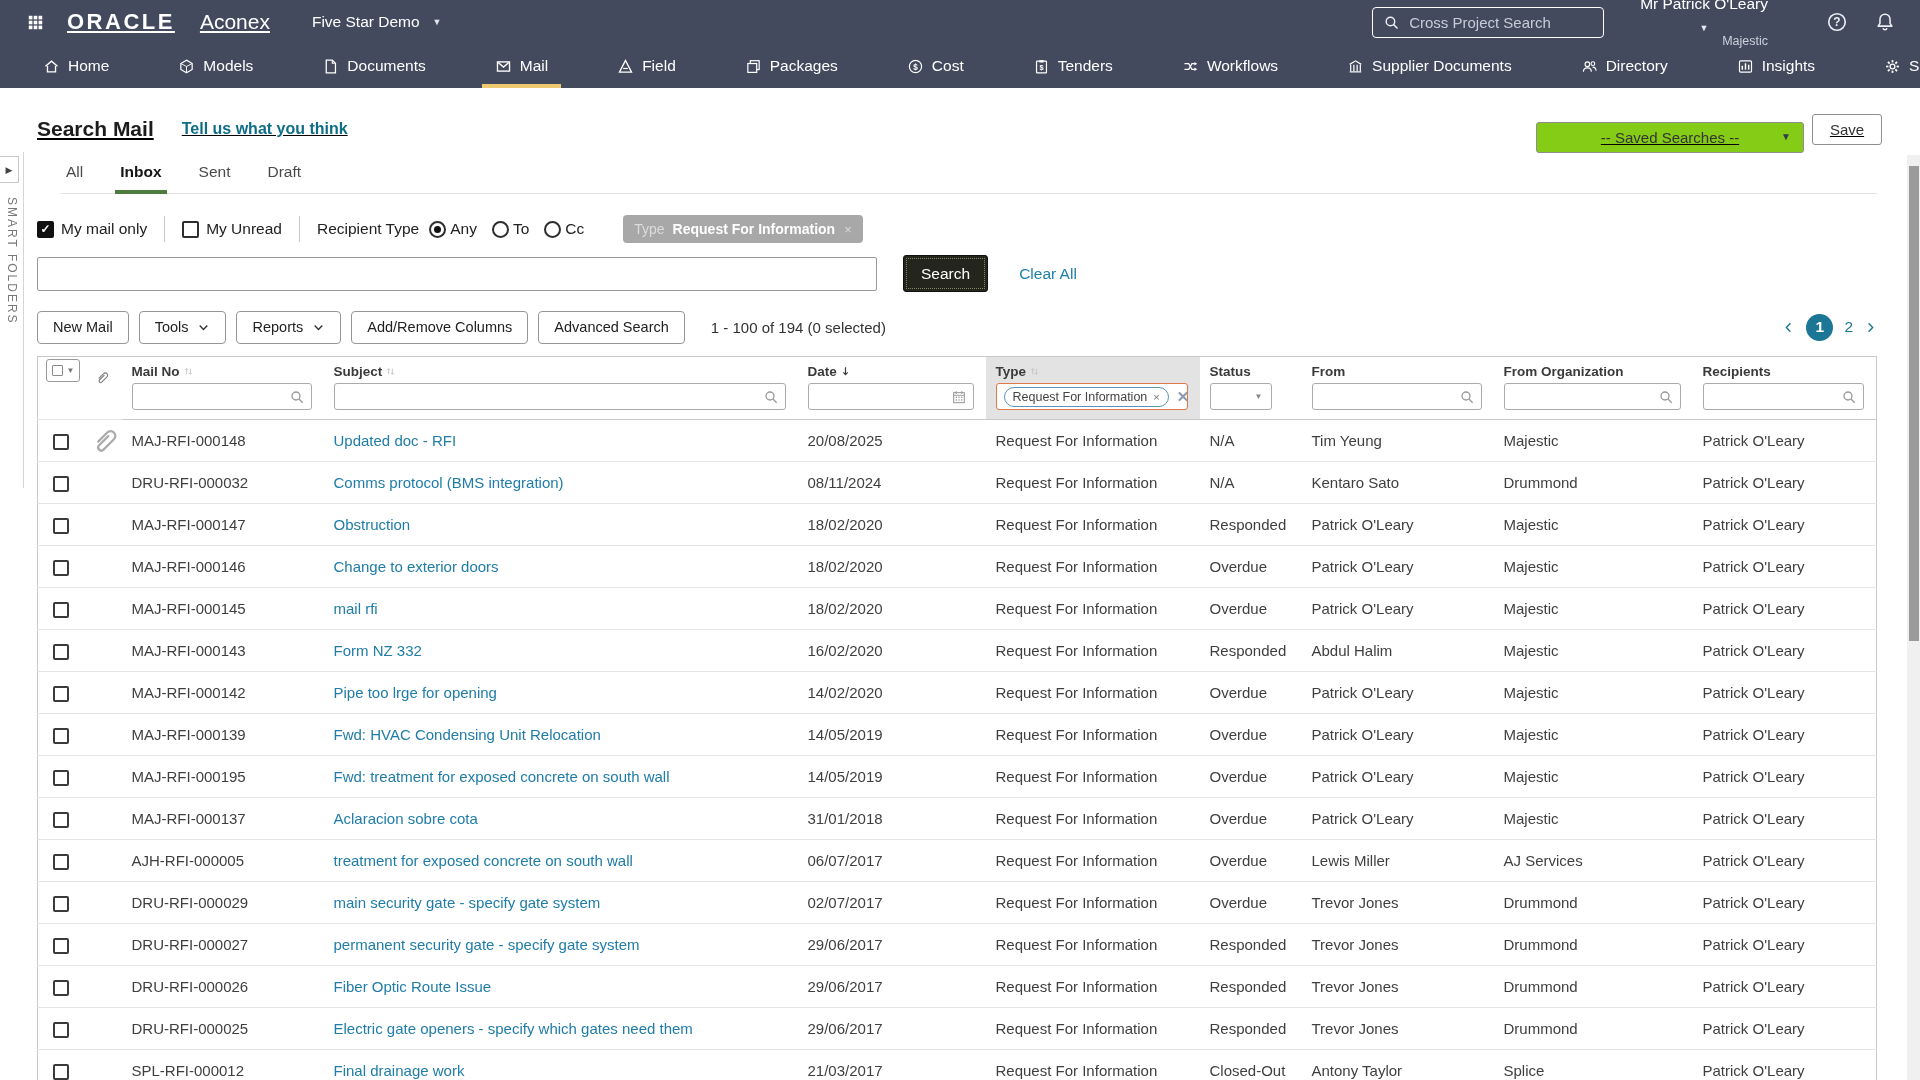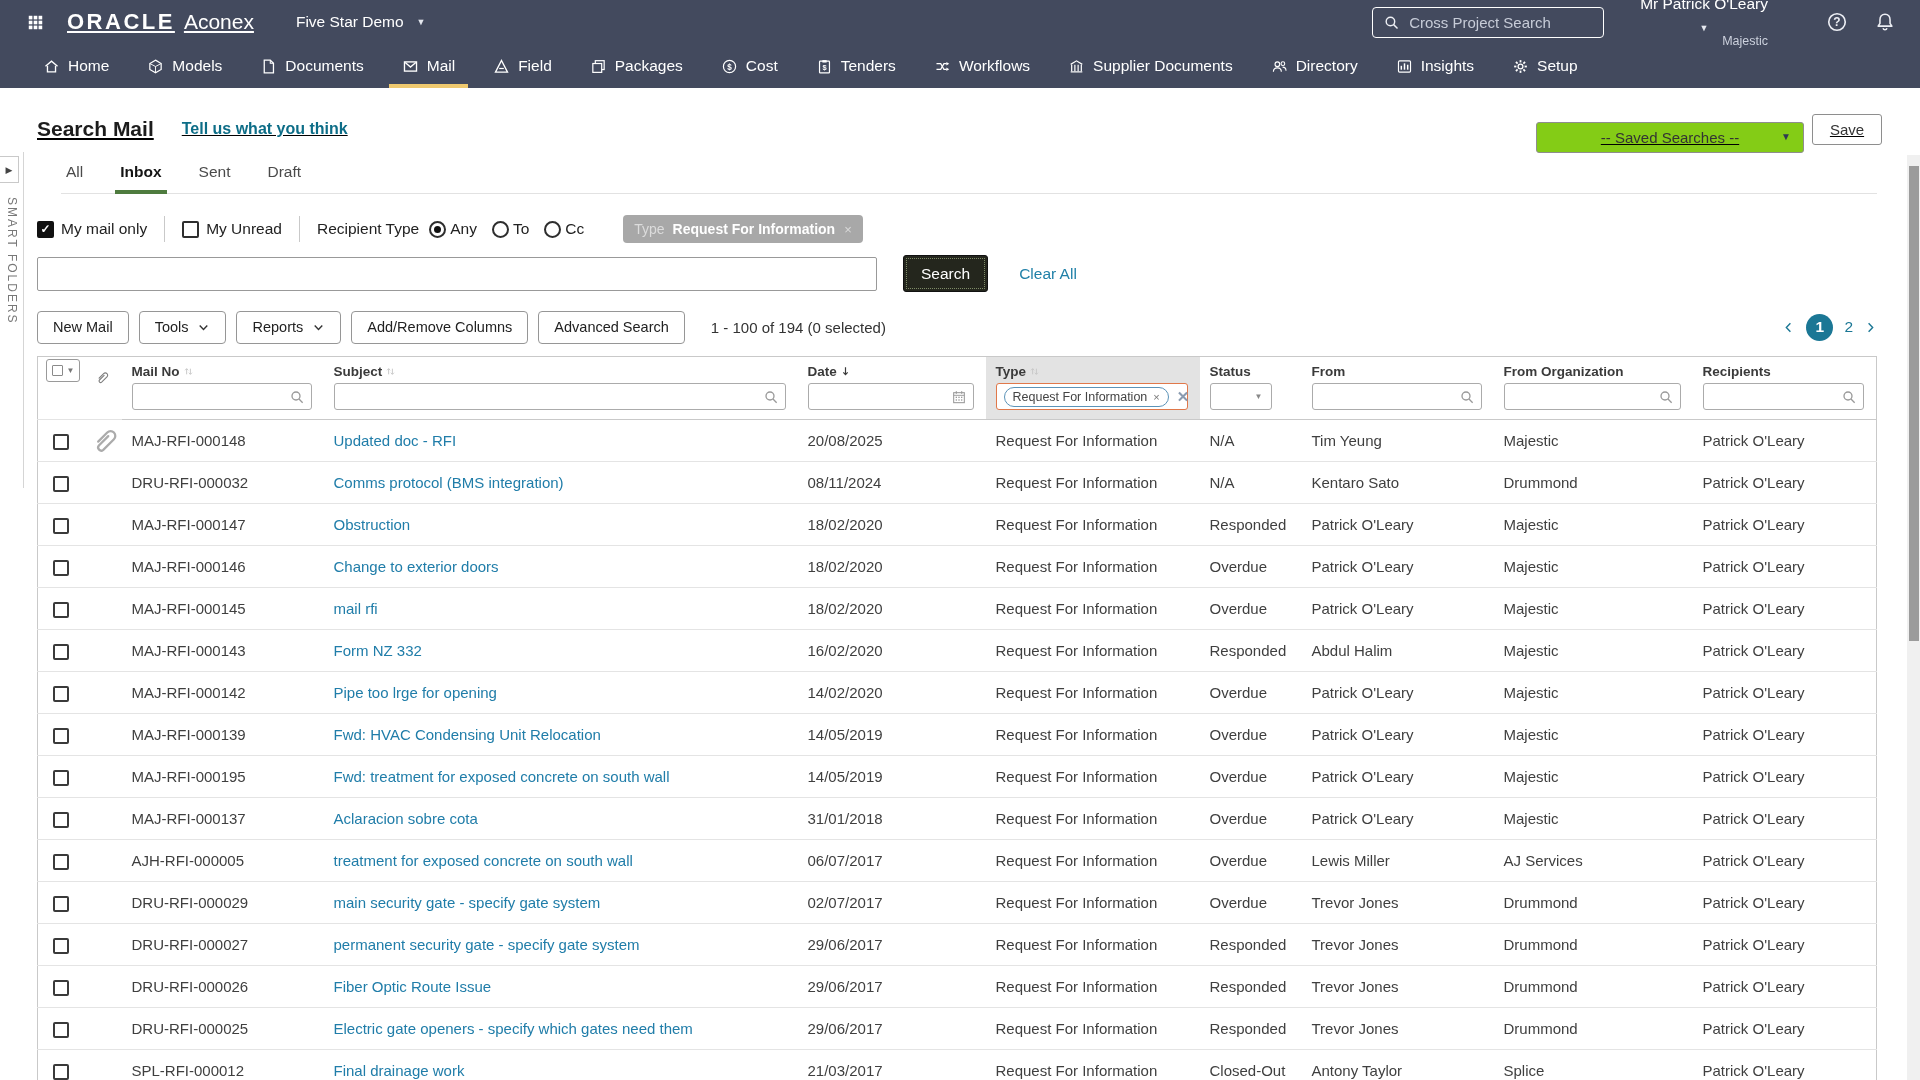--- a/index.html
+++ b/index.html
@@ -7,32 +7,32 @@
   body { font-family: "Liberation Sans", sans-serif; background: #fff; position: relative; }
   .screen { width: 1920px; height: 1080px; overflow: hidden; position: relative; }
   [data-icon] svg { width: 100%; height: 100%; display: block; }
 
   
   .navbar { background: #434a5e; color: #fff; }
   .nav-top { display: flex; align-items: center; height: 44px; padding: 0 24px 0 26px; }
   .applauncher { width: 19px; height: 19px; color: #fff; cursor: pointer; flex: none; }
   .brand { margin-left: 22px; display: flex; align-items: baseline; gap: 9px; white-space: nowrap; text-decoration: underline; }
   .brand-oracle { font-size: 22px; font-weight: bold; letter-spacing: 2.5px; }
-  .brand-product { font-size: 21px; }
+  .brand-product { font-size: 21px; margin-left: 16px; }
   .project-selector { margin-left: 42px; display: flex; align-items: center; gap: 13px; font-size: 15.5px; cursor: pointer; }
   .caret { font-size: 9px; color: #e4e7ee; line-height: 1; }
   .spacer { flex: 1; }
   .cross-search { width: 232px; height: 31px; border: 1.5px solid #fff; border-radius: 4px; display: flex; align-items: center; gap: 9px; padding: 0 10px; margin-right: 36px; cursor: text; }
   .cross-search .icon { width: 17px; height: 17px; color: #eef0f5; flex: none; }
   .cross-search .ph { color: #c7ccd8; font-size: 15px; white-space: nowrap; }
   .user-block { text-align: right; margin-right: 32px; line-height: 1.3; cursor: pointer; }
   .user-name-row { font-size: 15.5px; display: flex; align-items: center; gap: 10px; justify-content: flex-end; flex-direction: column; }
   .user-org { font-size: 12.5px; color: #ccd1dd; }
   .iconbtn { width: 22px; height: 22px; color: #eceef4; margin-left: 26px; cursor: pointer; flex: none; }
-  .nav-bottom { display: flex; align-items: stretch; height: 44px; padding-left: 24px; }
+  .nav-bottom { display: flex; align-items: stretch; height: 44px; padding-left: 24px; gap: 31px; }
   .nav-item { display: flex; align-items: center; gap: 8px; padding: 0 19px; font-size: 15.5px; position: relative; cursor: pointer; white-space: nowrap; }
   .nav-item .icon { width: 17px; height: 17px; flex: none; }
   .nav-item.active::after { content: ""; position: absolute; left: 6px; right: 6px; bottom: 0; height: 4px; background: #efc96f; }
 
   
   .page-head { display: flex; align-items: center; padding: 20px 38px 0 37px; height: 62px; text-decoration: underline; }
   .page-title { font-size: 21px; font-weight: bold; color: #1c1c1c; }
   .feedback { margin-left: 28px; color: #0d6d87; font-weight: bold; font-size: 16px; cursor: pointer; text-decoration: none; }
   .saved-searches { width: 268px; height: 31px; border: 1px solid #8e8e8e; border-radius: 3px; display: flex; align-items: center; justify-content: center; gap: 0; position: relative; font-size: 15px; color: #333; background: #84cc16; cursor: pointer; margin-top: 16px; }
   .saved-searches .caret { position: absolute; right: 12px; color: #2f3a52; font-size: 10px; }

